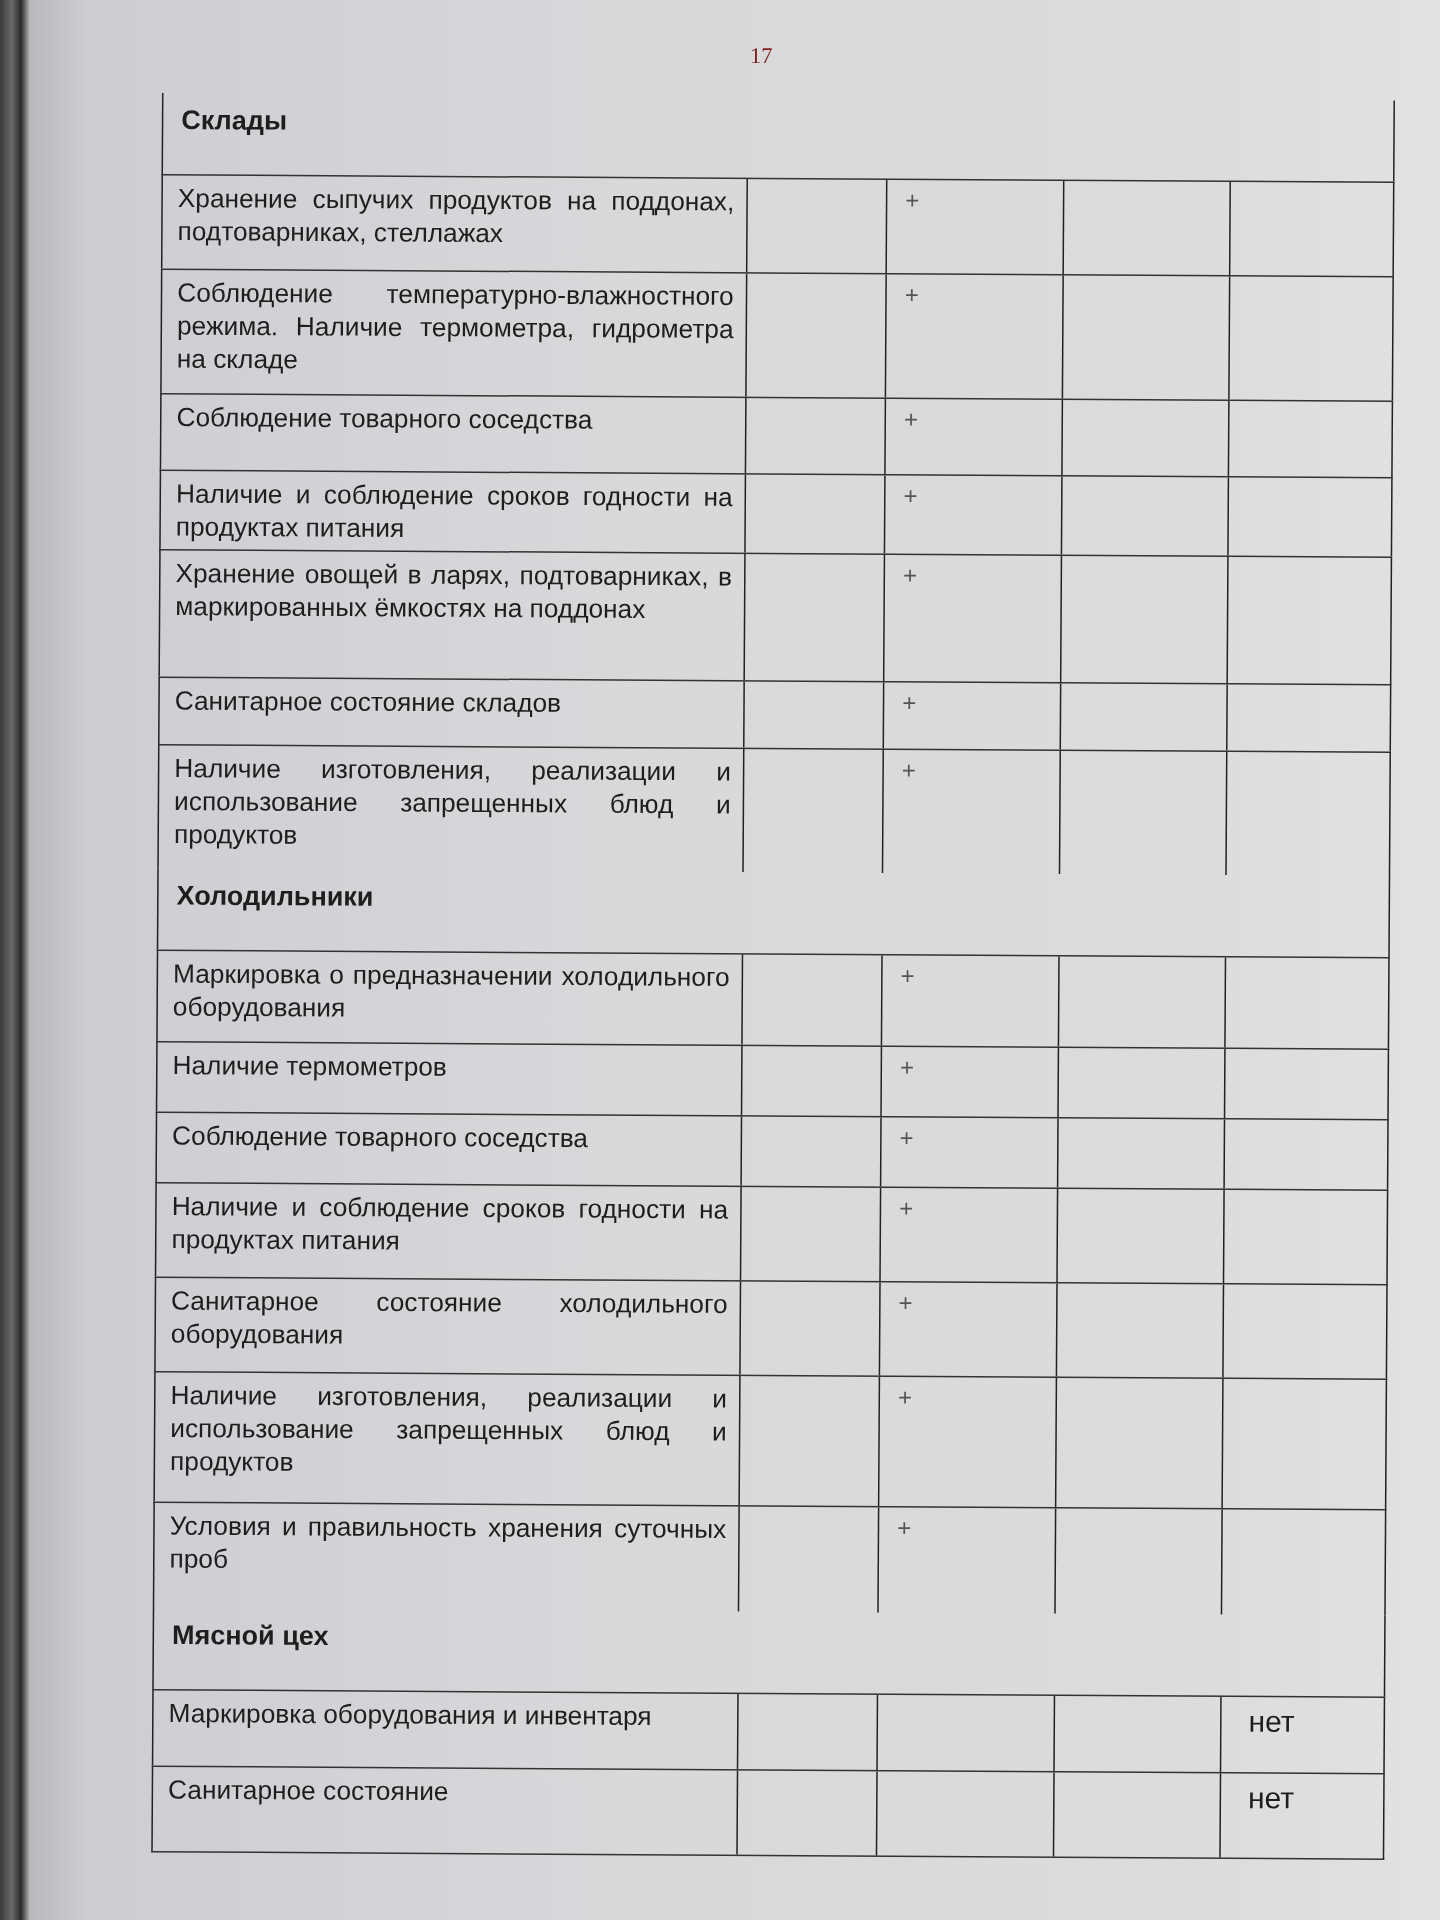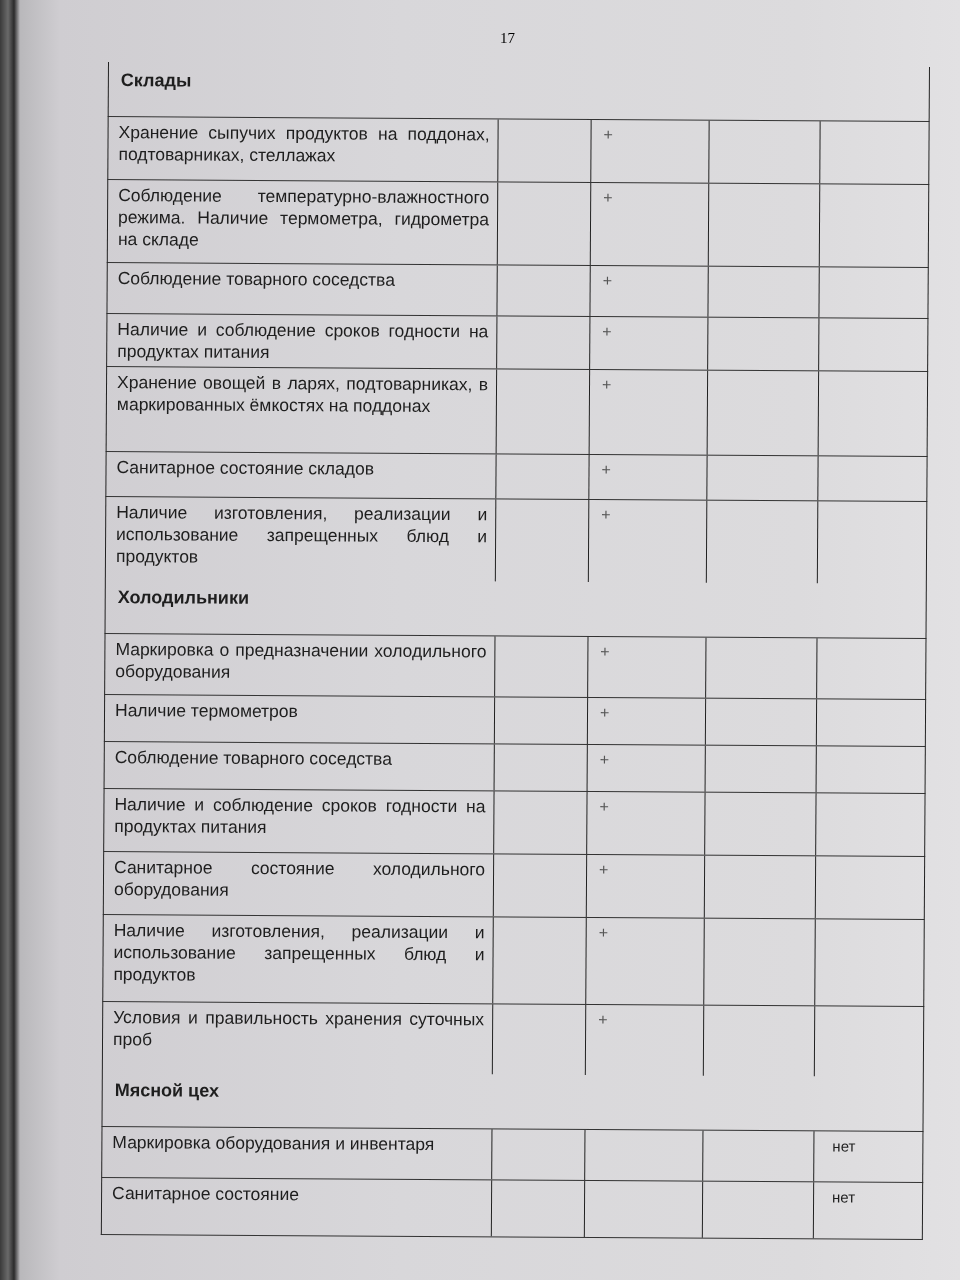--- a/index.html
+++ b/index.html
@@ -4,38 +4,38 @@
 <style>
   html, body { margin:0; padding:0; }
   body {
     width:960px; height:1280px; overflow:hidden; position:relative;
     background: linear-gradient(90deg, #3a3a3a 0px, #6a6a6a 8px, #2a2a2a 14px, #b9b8bb 20px, #cfcdd1 60px, #d8d7da 400px, #dcdbdd 800px, #e2e1e3 960px);
     font-family: "Liberation Sans", sans-serif;
     color:#1e1e1e;
   }
   .page-num {
     position:absolute; top:30px; left:500px; font-size:15px;
-    font-family:"Liberation Serif", serif; color:#000000;
+    font-family:"Liberation Serif", serif; color:#7f1d1d;
   }
   .table {
     position:absolute; left:108px; top:62px; width:822px;
     transform: rotate(0.35deg); transform-origin: top left;
   }
   .section {
     border-left:1.5px solid #222; border-right:1.5px solid #222;
     font-weight:bold; font-size:18px; padding:8px 8px 0 12px; height:54px;
     box-sizing:border-box;
   }
   .row { display:flex; border-top:1.5px solid #333; border-left:1.5px solid #222; border-right:1.5px solid #222; }
   .row.last { border-bottom:1.5px solid #333; }
   .c0 { width:390px; padding:4px 8px 4px 10px; font-size:17.5px; line-height:22px; text-align:justify; text-align-last:left; box-sizing:border-box; border-right:1.5px solid #222; }
   .c1 { width:92px; border-right:1.5px solid #222; }
   .c2 { width:118px; border-right:1.5px solid #222; font-size:16px; padding:6px 0 0 12px; box-sizing:border-box; color:#555;}
   .c3 { width:110px; border-right:1.5px solid #222; }
-  .c4 { flex:1; font-size:15px; padding:6px 0 0 18px; box-sizing:border-box; }
+  .c4 { flex:1; font-size:20px; padding:6px 0 0 18px; box-sizing:border-box; }
 </style>
 </head>
 <body>
 
 <div class="page-num">17</div>
 <div class="table" id="tbl">
     <div class="section">Склады</div>
     <div class="row" style="height: 62px;">
       <div class="c0">Хранение сыпучих продуктов на поддонах, подтоварниках, стеллажах</div>
       <div class="c1"></div>

